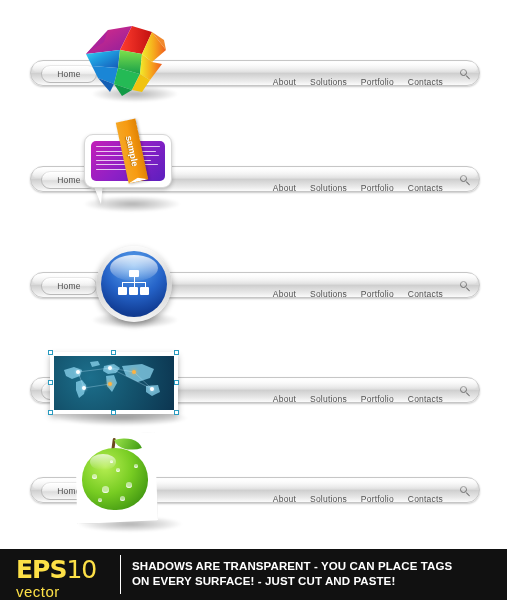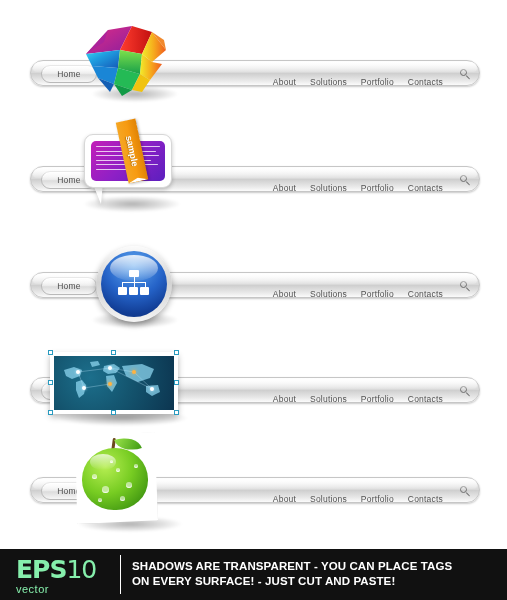--- a/index.html
+++ b/index.html
@@ -341,34 +341,34 @@
     width: 507px;
     height: 51px;
     background: #111111;
   }
   .eps-block {
     position: absolute;
     left: 16px;
     top: 8px;
     width: 96px;
     height: 36px;
-    color: #86efac;
+    color: #fde047;
   }
   .eps-main {
     font-size: 25px;
     font-weight: bold;
     letter-spacing: -1px;
     line-height: 25px;
     font-family: "DejaVu Sans", sans-serif;
   }
   .eps-main .ten {
     font-weight: normal;
   }
   .eps-sub {
-    font-size: 11px;
+    font-size: 15px;
     letter-spacing: 0.5px;
     margin-top: 1px;
   }
   .eps-divider {
     position: absolute;
     left: 120px;
     top: 6px;
     width: 1px;
     height: 39px;
     background: #ffffff;

